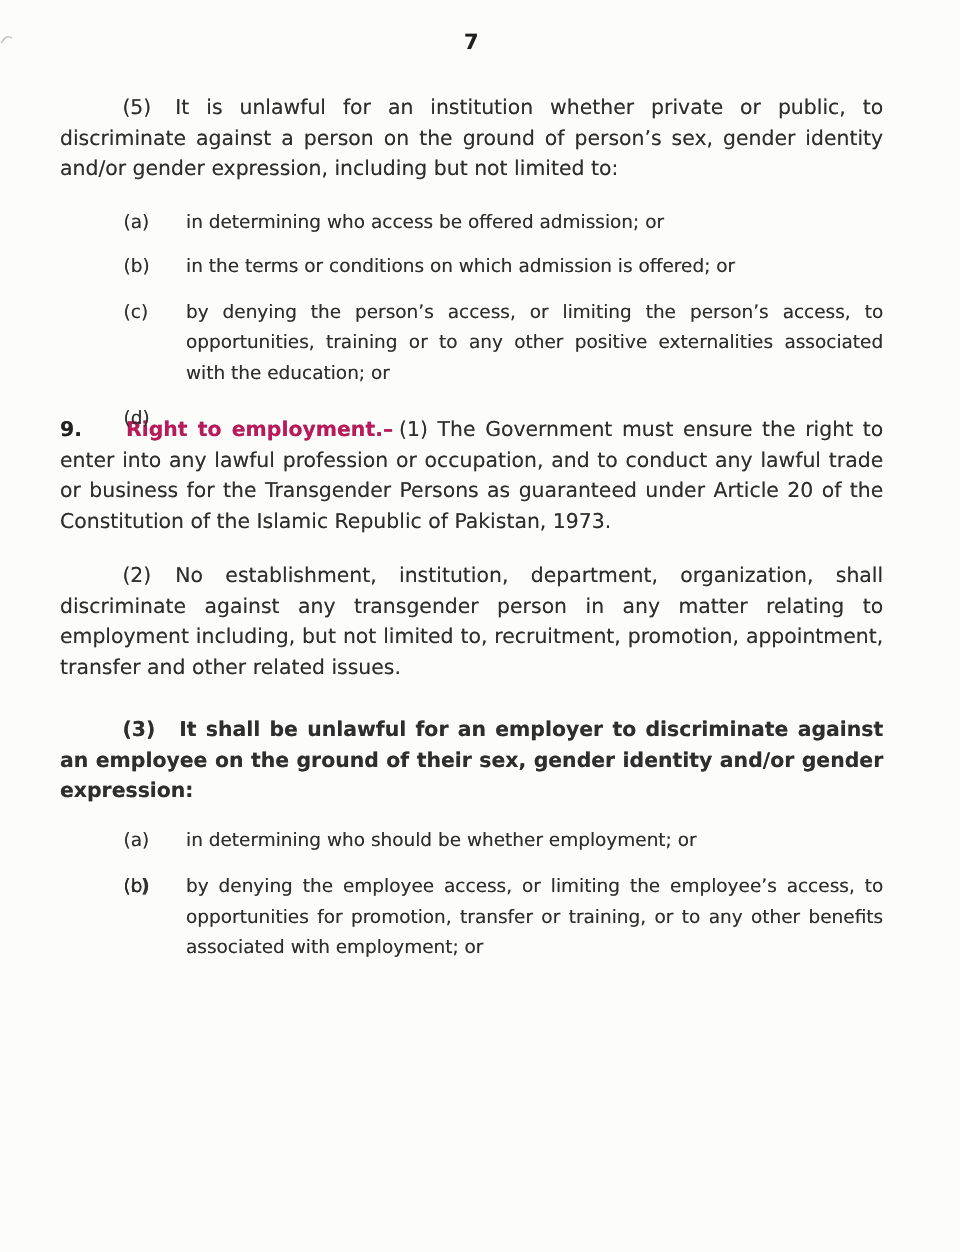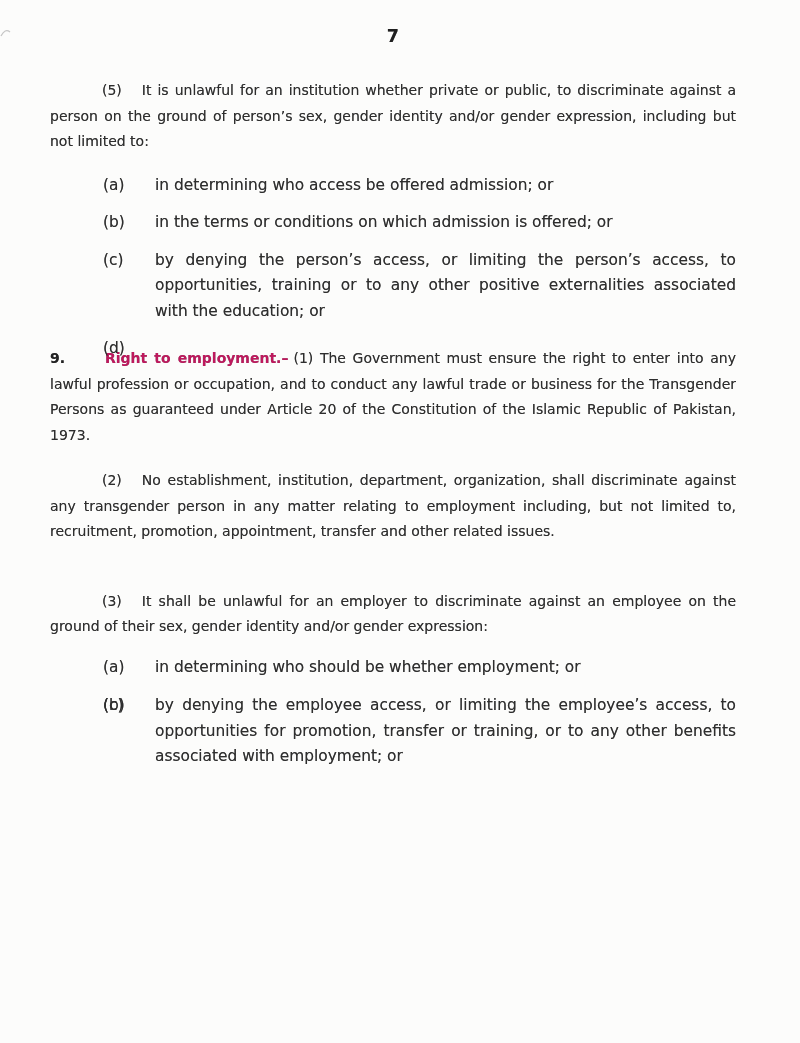--- a/index.html
+++ b/index.html
@@ -20,21 +20,21 @@
   .page-number {
     text-align: center;
     font-weight: bold;
     font-size: 17.5px;
     letter-spacing: 0.5px;
     color: #1f1f1f;
     margin: 0 0 32px 0;
   }
   .para {
     text-align: justify;
-    font-size: 14px;
+    font-size: 17px;
     line-height: 25.5px;
     margin: 0;
   }
   .para.indent { text-indent: 52px; }
   .plabel { margin-right: 20px; }
   .sec-num {
     display: inline-block;
     width: 55px;
     font-weight: bold;
     color: #222;
@@ -50,21 +50,21 @@
     padding-left: 105px;
     text-align: justify;
     font-size: 15.4px;
     line-height: 25.5px;
     margin: 0 0 12px 0;
   }
   .li:last-child { margin-bottom: 0; }
   .li-label { position: absolute; left: 53px; top: 0; }
   .sec9 { margin-top: 22px; }
   .c2 { margin-top: 20px; }
-  .c3 { margin-top: 44px; }
+  .c3 { margin-top: 26px; font-weight: bold; }
   .sublist { margin-top: 15px; }
   .sublist .li { margin-bottom: 13px; }
   .scan-mark {
     position: absolute;
     left: 0;
     top: 26px;
     opacity: 0.55;
   }
 </style>
 </head>

